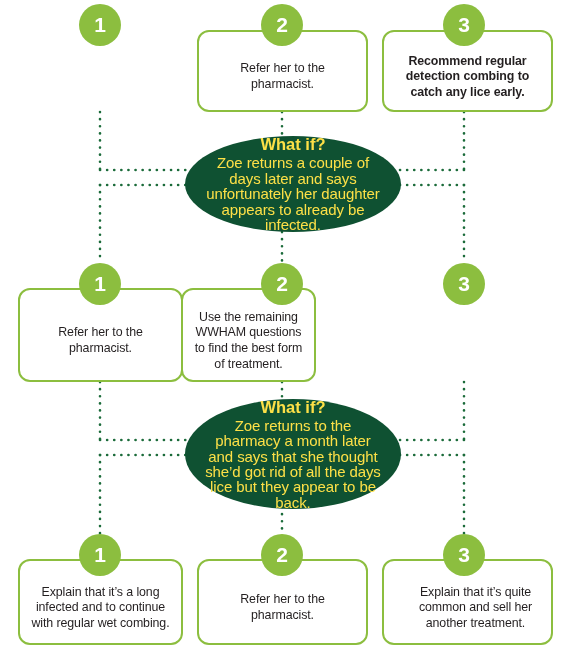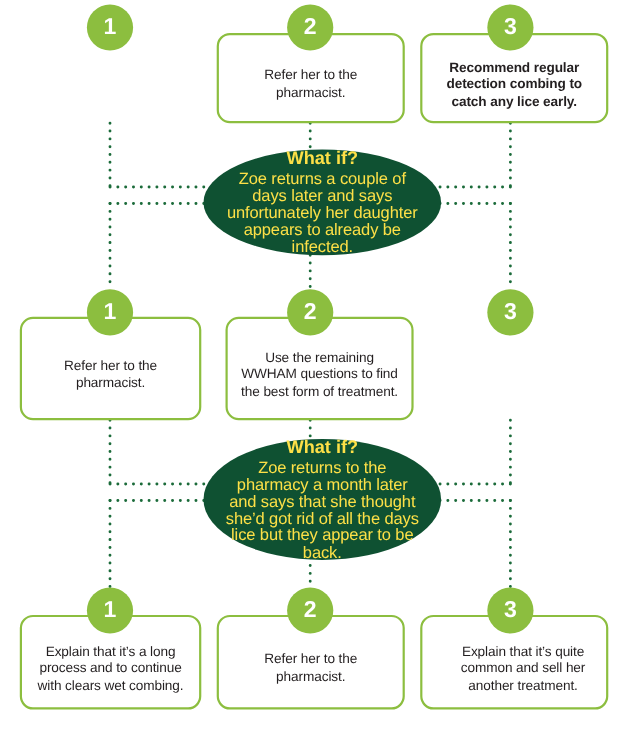--- a/index.html
+++ b/index.html
@@ -160,38 +160,38 @@
     <div class="whatif-body">Zoe returns a couple of days later and says unfortunately her daughter appears to already be infected.</div>
   </div>
 
   <div class="option-card" style="left:18px; top:288px; width:165px; height:94px;">
     <span class="option-text">Refer her to the pharmacist.</span>
   </div>
   <div class="num-badge" style="left:79px; top:263px;">
     <span>1</span>
   </div>
 
-  <div class="option-card" style="left:205px; top:288px; width:171px; height:94px;justify-content:flex-end;">
+  <div class="option-card" style="left:181px; top:288px; width:135px; height:94px;justify-content:flex-end;">
     <span class="option-text">Use the remaining WWHAM questions to find the best form of treatment.</span>
   </div>
   <div class="num-badge" style="left:261px; top:263px;">
     <span>2</span>
   </div>
 
   <div class="num-badge" style="left:443px; top:263px;">
     <span>3</span>
   </div>
 
   <div class="whatif" style="left:185px; top:399px; width:216px; height:110px;">
     <div class="whatif-title">What if?</div>
     <div class="whatif-body">Zoe returns to the pharmacy a month later and says that she thought she’d got rid of all the days lice but they appear to be back.</div>
   </div>
 
   <div class="option-card" style="left:18px; top:559px; width:165px; height:86px;">
-    <span class="option-text">Explain that it’s a long process and to continue with clears wet combing.</span>
+    <span class="option-text">Explain that it’s a long infected and to continue with regular wet combing.</span>
   </div>
   <div class="num-badge" style="left:79px; top:534px;">
     <span>1</span>
   </div>
 
   <div class="option-card" style="left:197px; top:559px; width:171px; height:86px;">
     <span class="option-text">Refer her to the pharmacist.</span>
   </div>
   <div class="num-badge" style="left:261px; top:534px;">
     <span>2</span>

